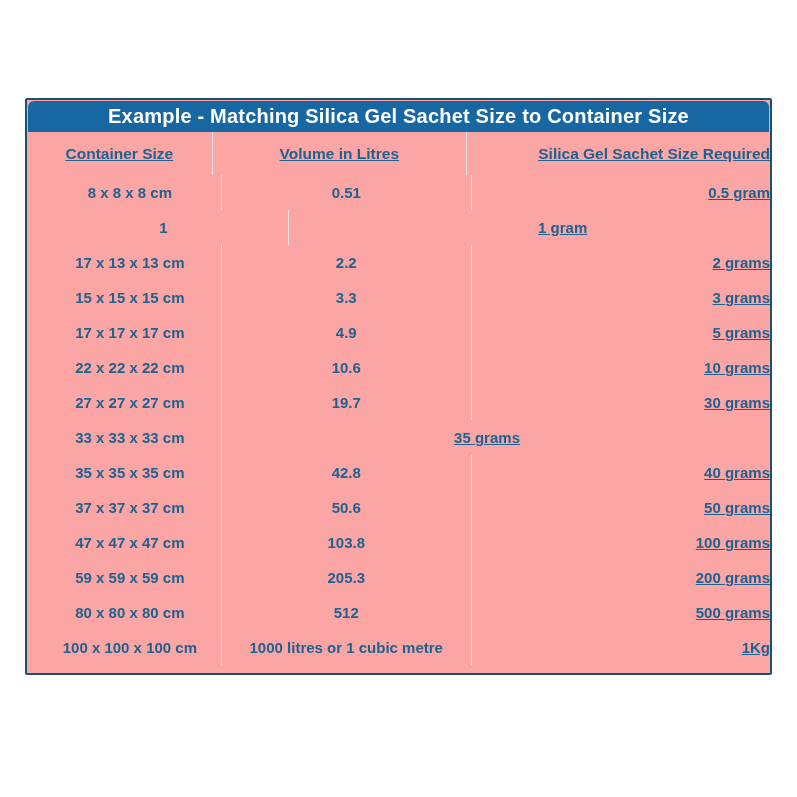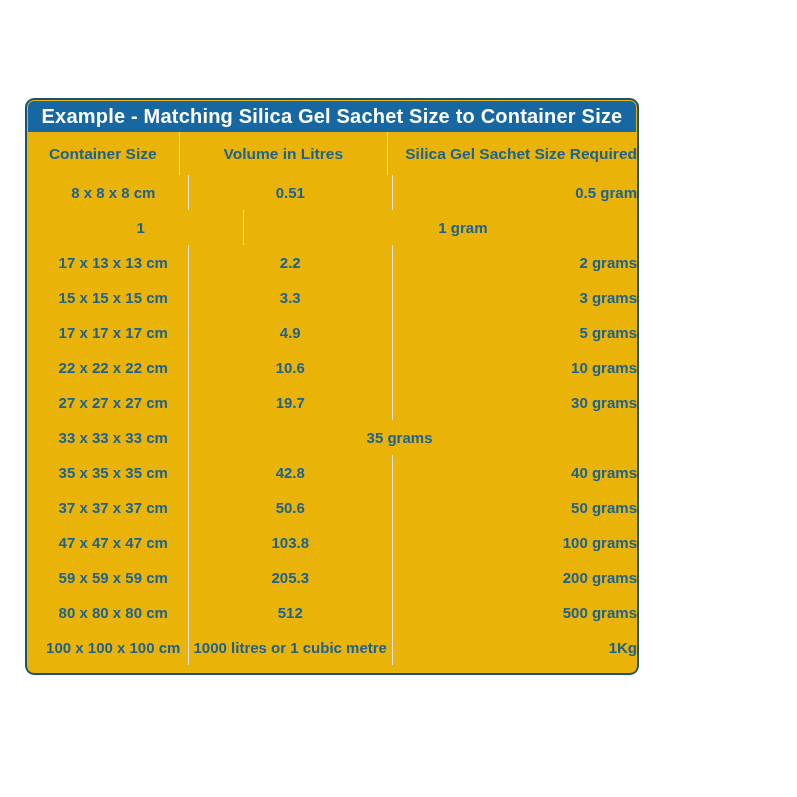--- a/index.html
+++ b/index.html
@@ -5,24 +5,24 @@
   * { margin: 0; padding: 0; box-sizing: border-box; }
   html, body {
     width: 797px; height: 797px;
     background: #ffffff;
     font-family: "Liberation Sans", sans-serif;
     overflow: hidden;
   }
   .table-card {
     position: absolute;
     left: 25px; top: 98px;
-    width: 614px; height: 577px;
+    width: 747px; height: 577px;
     border: 2px solid #19546e;
-    border-radius: 9px;
-    background: #eab308;
+    border-radius: 2px;
+    background: #fca5a5;
     overflow: hidden;
   }
   .title-bar {
     margin: 1px 1px 0 1px;
     height: 31px;
     background: #1767a3;
     border-radius: 6px 6px 0 0;
     display: flex;
     align-items: center;
     justify-content: center;
@@ -45,22 +45,23 @@
   .trow.data-row { height: 35px; padding-left: 12px; }
   .cell {
     display: flex;
     align-items: center;
     justify-content: center;
     height: 100%;
   }
   .c1 { width: 25.0%; border-right: 1px solid #e4e4e4; }
   .c2 { width: 34.2%; border-right: 1px solid #e4e4e4; }
   .c3 { width: 40.8%; justify-content: flex-end; }
-  .underlined { }
+  .underlined { text-decoration: underline; }
   .link {
+    text-decoration: underline;
     color: #1e628f;
     cursor: pointer;
   }
 </style>
 </head>
 <body>
 
 <div class="table-card">
 
   <div class="title-bar">

